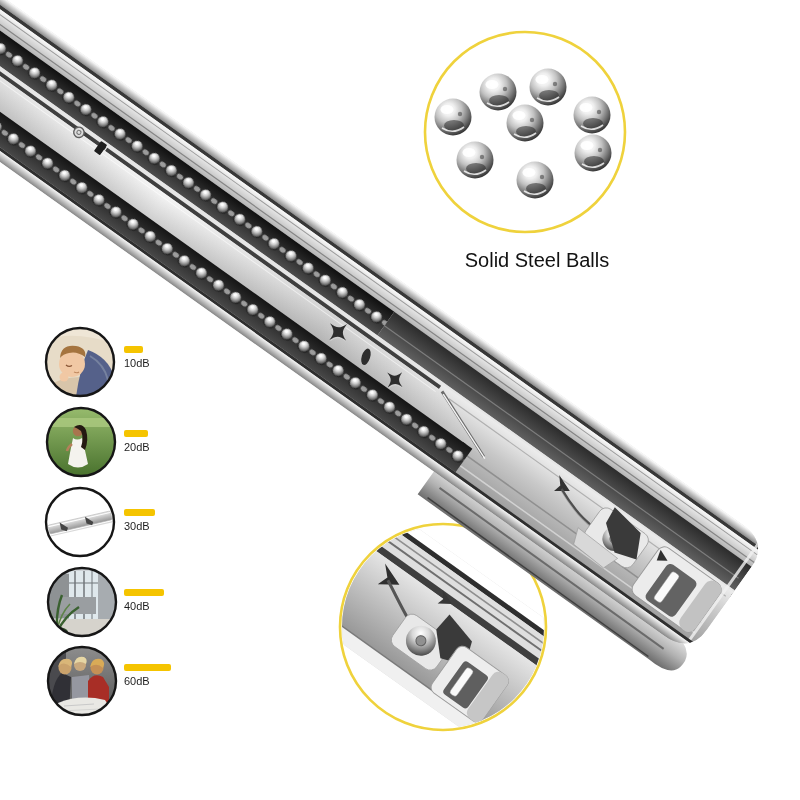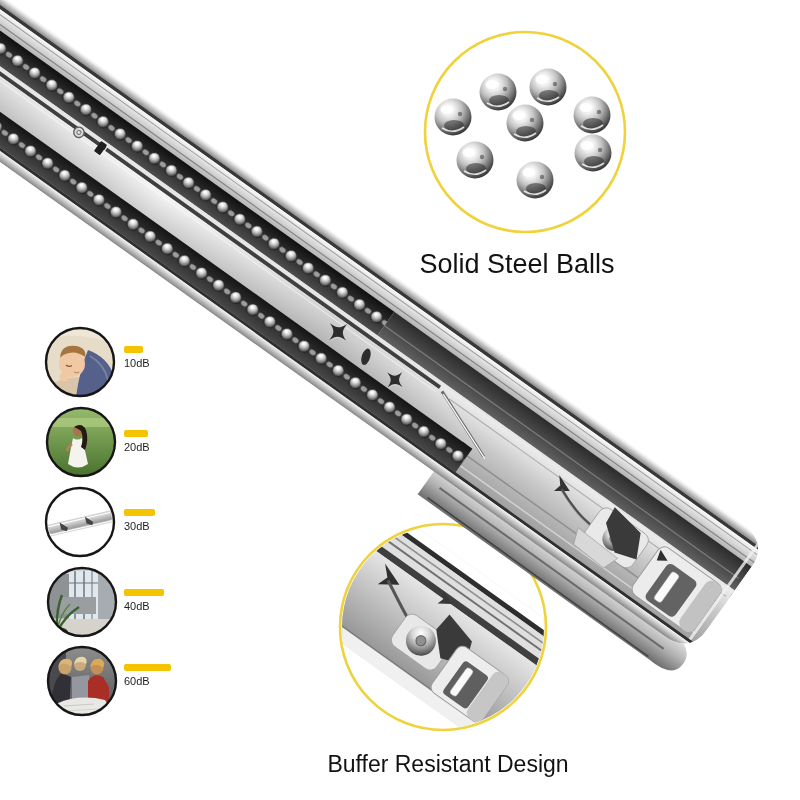--- a/index.html
+++ b/index.html
@@ -1,20 +1,20 @@
 <!DOCTYPE html>
 <html><head>
 <meta charset="utf-8">
 <style>
   html,body{margin:0;padding:0;background:#fff;}
   .canvas{position:relative;width:800px;height:800px;background:#fff;overflow:hidden;
           font-family:"Liberation Sans",sans-serif;}
   svg{position:absolute;left:0;top:0;}
   .caption{position:absolute;color:#121212;text-align:center;white-space:nowrap;}
-  .caption.balls{left:400px;top:249px;width:234px;font-size:27px;}
+  .caption.balls{left:420px;top:249px;width:234px;font-size:20px;}
   .caption.buffer{left:317px;top:751px;width:262px;font-size:23px;}
   .db-row{position:absolute;left:124px;}
   .db-row .bar{position:absolute;left:0;top:0;height:7px;background:#F5C400;border-radius:2px;}
   .db-row .lbl{position:absolute;left:0;top:11px;font-size:11px;color:#1f1f1f;white-space:nowrap;}
   .r1{top:346px;} .r2{top:430px;} .r3{top:509px;} .r4{top:589px;} .r5{top:664px;}
 </style>
 </head>
 <body>
 
 <div class="canvas">
@@ -348,21 +348,20 @@
       <path d="M90,667 Q92,657 101,659 Q106,662 103,668 Q97,662 90,667 Z" fill="#d9ab57"></path>
       <path d="M58,703 Q80,694 105,700 L116,717 L46,717 Z" fill="#e9e8e4"></path>
       <line x1="64" y1="706" x2="94" y2="704" stroke="#c9c9c9" stroke-width="1.2"></line>
       <line x1="60" y1="711" x2="100" y2="709" stroke="#d4d4d2" stroke-width="1.2"></line>
     </g>
     <circle cx="82" cy="681" r="34" fill="none" stroke="#161616" stroke-width="2.4"></circle>
   </g>
 </svg>
 
   <div class="caption balls">Solid Steel Balls</div>
-  <div class="caption buffer">Buffer Resistant Design</div>
 
   <div class="db-row r1">
     <div class="bar" style="width:19px"></div>
     <div class="lbl">10dB</div>
   </div>
   <div class="db-row r2">
     <div class="bar" style="width:24px"></div>
     <div class="lbl">20dB</div>
   </div>
   <div class="db-row r3">

